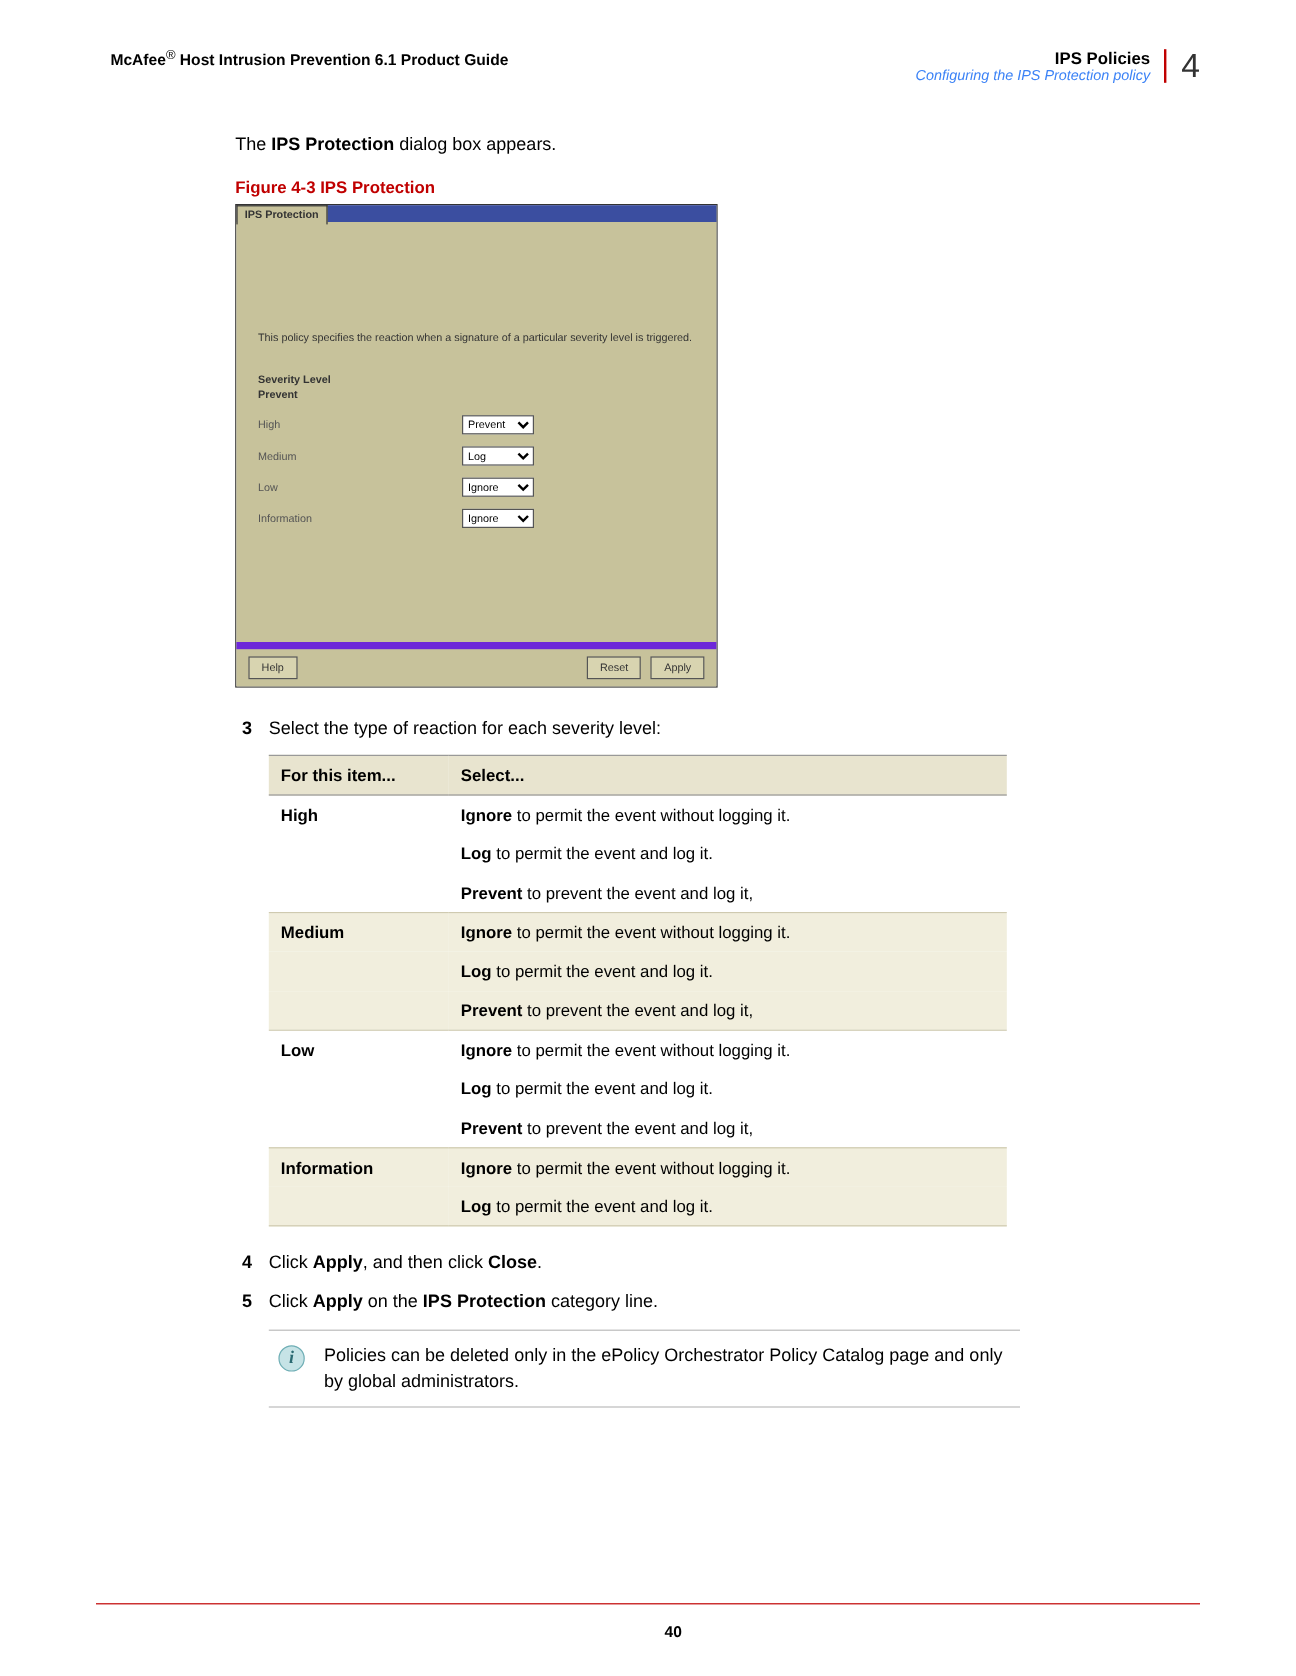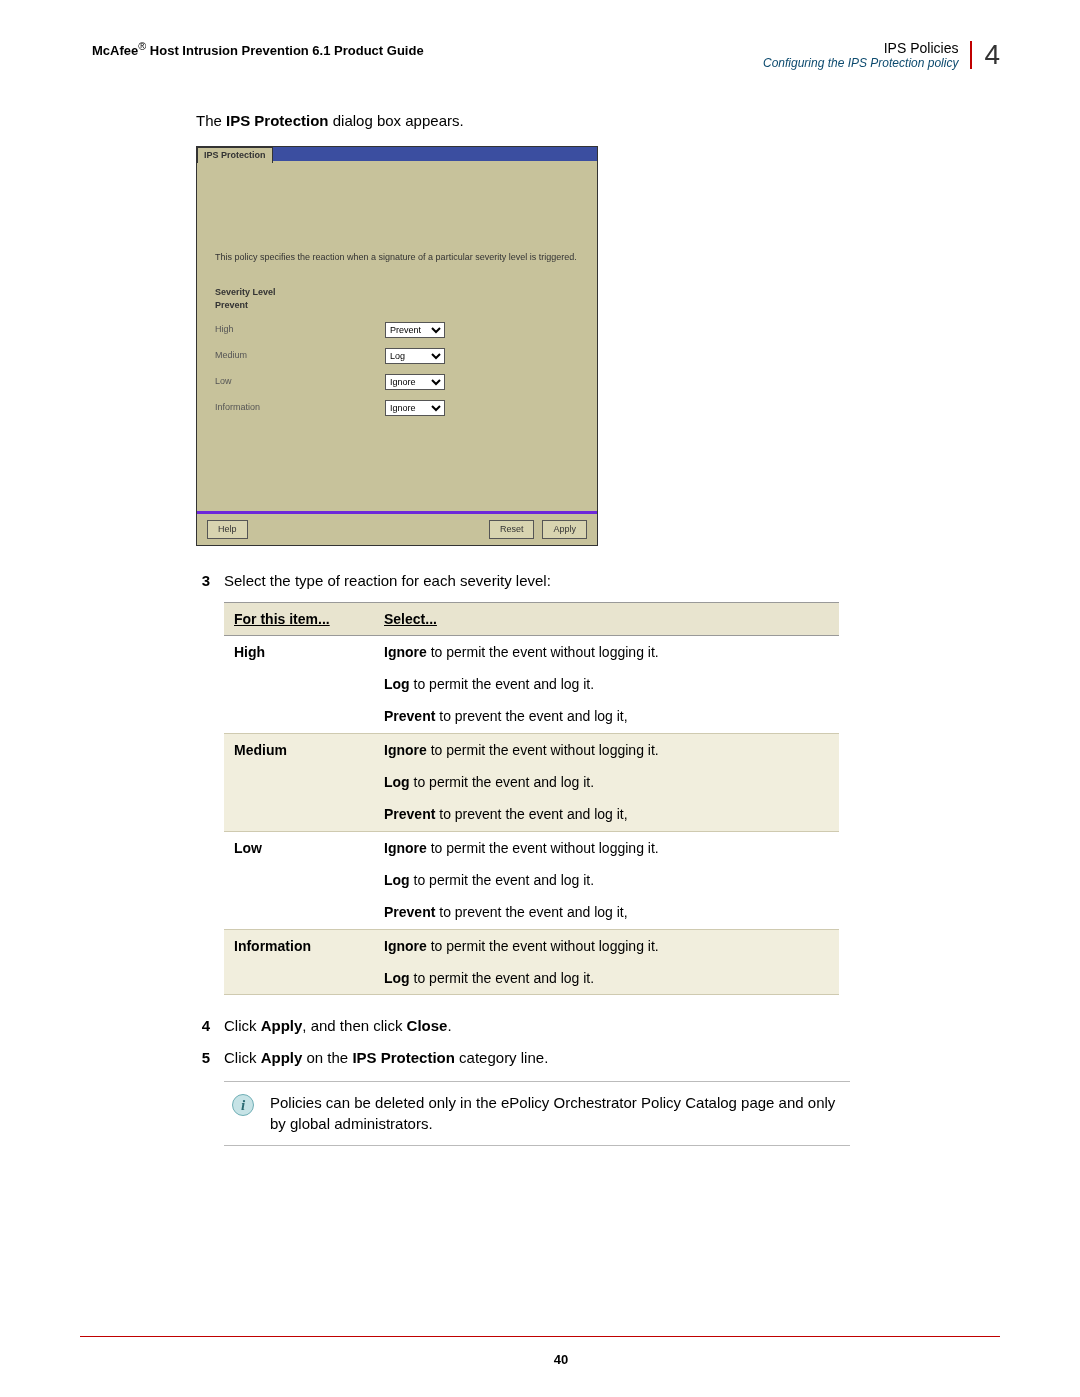--- a/index.html
+++ b/index.html
@@ -26,33 +26,33 @@
   .header-left {
     font-weight: normal;
     padding-left: 12px;
   }
   .header-left .brand { font-weight: bold; }
   .header-right {
     text-align: right;
     display: flex;
     align-items: center;
   }
-  .header-right .policies { font-weight: normal; font-size: 14px; }
+  .header-right .policies { font-weight: bold; font-size: 14px; }
   .header-right .chapnum {
     font-size: 28px;
     font-weight: normal;
     color: #333;
     padding-left: 12px;
     margin-left: 12px;
     border-left: 2px solid #c00000;
     line-height: 1;
   }
   .header-right .subtitle {
     font-style: italic;
-    color: #0c4a6e;
+    color: #3b82f6;
     font-size: 12px;
     display: block;
   }
   .content {
     margin-left: 116px;
     font-size: 15px;
     line-height: 1.45;
   }
   .content p { margin: 0 0 14px 0; }
   .figcap {
@@ -113,21 +113,21 @@
   .sev-row .c1 { width: 170px; color: #555; }
   .sev-row select {
     font-size: 9px;
     width: 60px;
     height: 16px;
     background: #fff;
     border: 1px solid #555;
   }
   .dialog-footer {
     background: #c7c29b;
-    border-top: 3px solid #6d28d9;
+    border-top: 6px solid #6d28d9;
     padding: 6px 10px;
     display: flex;
     justify-content: space-between;
   }
   .dialog-footer .btn {
     border: 1px solid #555;
     background: #d8d4b0;
     font-size: 9px;
     padding: 2px 10px;
     color: #333;
@@ -158,21 +158,20 @@
     text-align: left;
     padding: 6px 10px;
     vertical-align: top;
     border-bottom: 1px solid #cfcab0;
   }
   table.opts thead th {
     background: #e8e4cf;
     font-weight: bold;
     border-top: 1px solid #999;
     border-bottom: 1px solid #999;
-    text-decoration: underline;
   }
   table.opts tbody tr.alt { background: #f1eedd; }
   table.opts td .b { font-weight: bold; }
 
   .note-box {
     display: flex;
     align-items: flex-start;
     gap: 16px;
     border-top: 1px solid #bbb;
     border-bottom: 1px solid #bbb;
@@ -229,20 +228,21 @@
       </div>
       <span class="chapnum">4</span>
     </div>
   </div>
 
   <div class="content">
     <p>
       <span>The </span><b>IPS Protection</b><span> dialog box appears.</span>
     </p>
 
+    <div class="figcap">Figure 4-3  IPS Protection</div>
 
     <div class="dialog">
       <div class="dialog-tab">
         <span>IPS Protection</span>
       </div>
       <div class="dialog-body">
         <div class="dialog-desc">This policy specifies the reaction when a signature of a particular severity level is triggered.</div>
         <div class="sev-head">
           <div class="c1">Severity Level</div>
           <div>Prevent</div>

